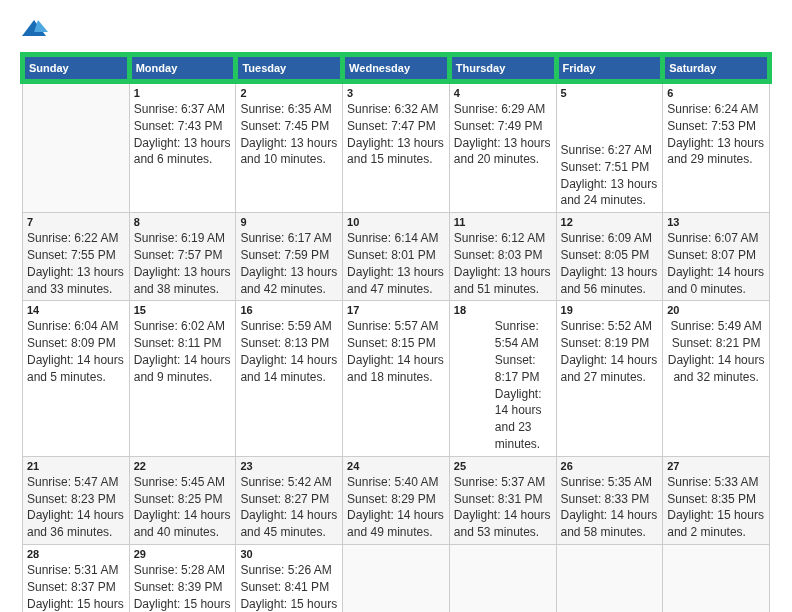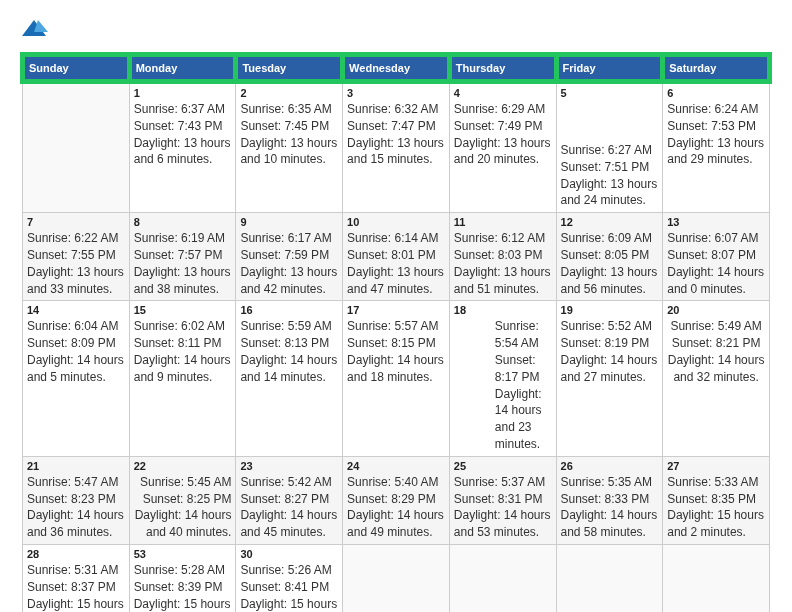--- a/index.html
+++ b/index.html
@@ -277,21 +277,21 @@
         <tr>
           <td>
             <span class="day-number">21</span>
             <div class="day-info" style="white-space: pre-line;">Sunrise: 5:47 AM
 Sunset: 8:23 PM
 Daylight: 14 hours
 and 36 minutes.</div>
           </td>
           <td>
             <span class="day-number">22</span>
-            <div class="day-info" style="white-space: pre-line; text-align: right;">Sunrise: 5:45 AM
+            <div class="day-info" style="white-space: pre-line;">Sunrise: 5:45 AM
 Sunset: 8:25 PM
 Daylight: 14 hours
 and 40 minutes.</div>
           </td>
           <td>
             <span class="day-number">23</span>
             <div class="day-info" style="white-space: pre-line;">Sunrise: 5:42 AM
 Sunset: 8:27 PM
 Daylight: 14 hours
 and 45 minutes.</div>
@@ -327,21 +327,21 @@
         </tr>
         <tr>
           <td>
             <span class="day-number">28</span>
             <div class="day-info" style="white-space: pre-line;">Sunrise: 5:31 AM
 Sunset: 8:37 PM
 Daylight: 15 hours
 and 6 minutes.</div>
           </td>
           <td>
-            <span class="day-number">53</span>
+            <span class="day-number">29</span>
             <div class="day-info" style="white-space: pre-line;">Sunrise: 5:28 AM
 Sunset: 8:39 PM
 Daylight: 15 hours
 and 10 minutes.</div>
           </td>
           <td>
             <span class="day-number">30</span>
             <div class="day-info" style="white-space: pre-line;">Sunrise: 5:26 AM
 Sunset: 8:41 PM
 Daylight: 15 hours

